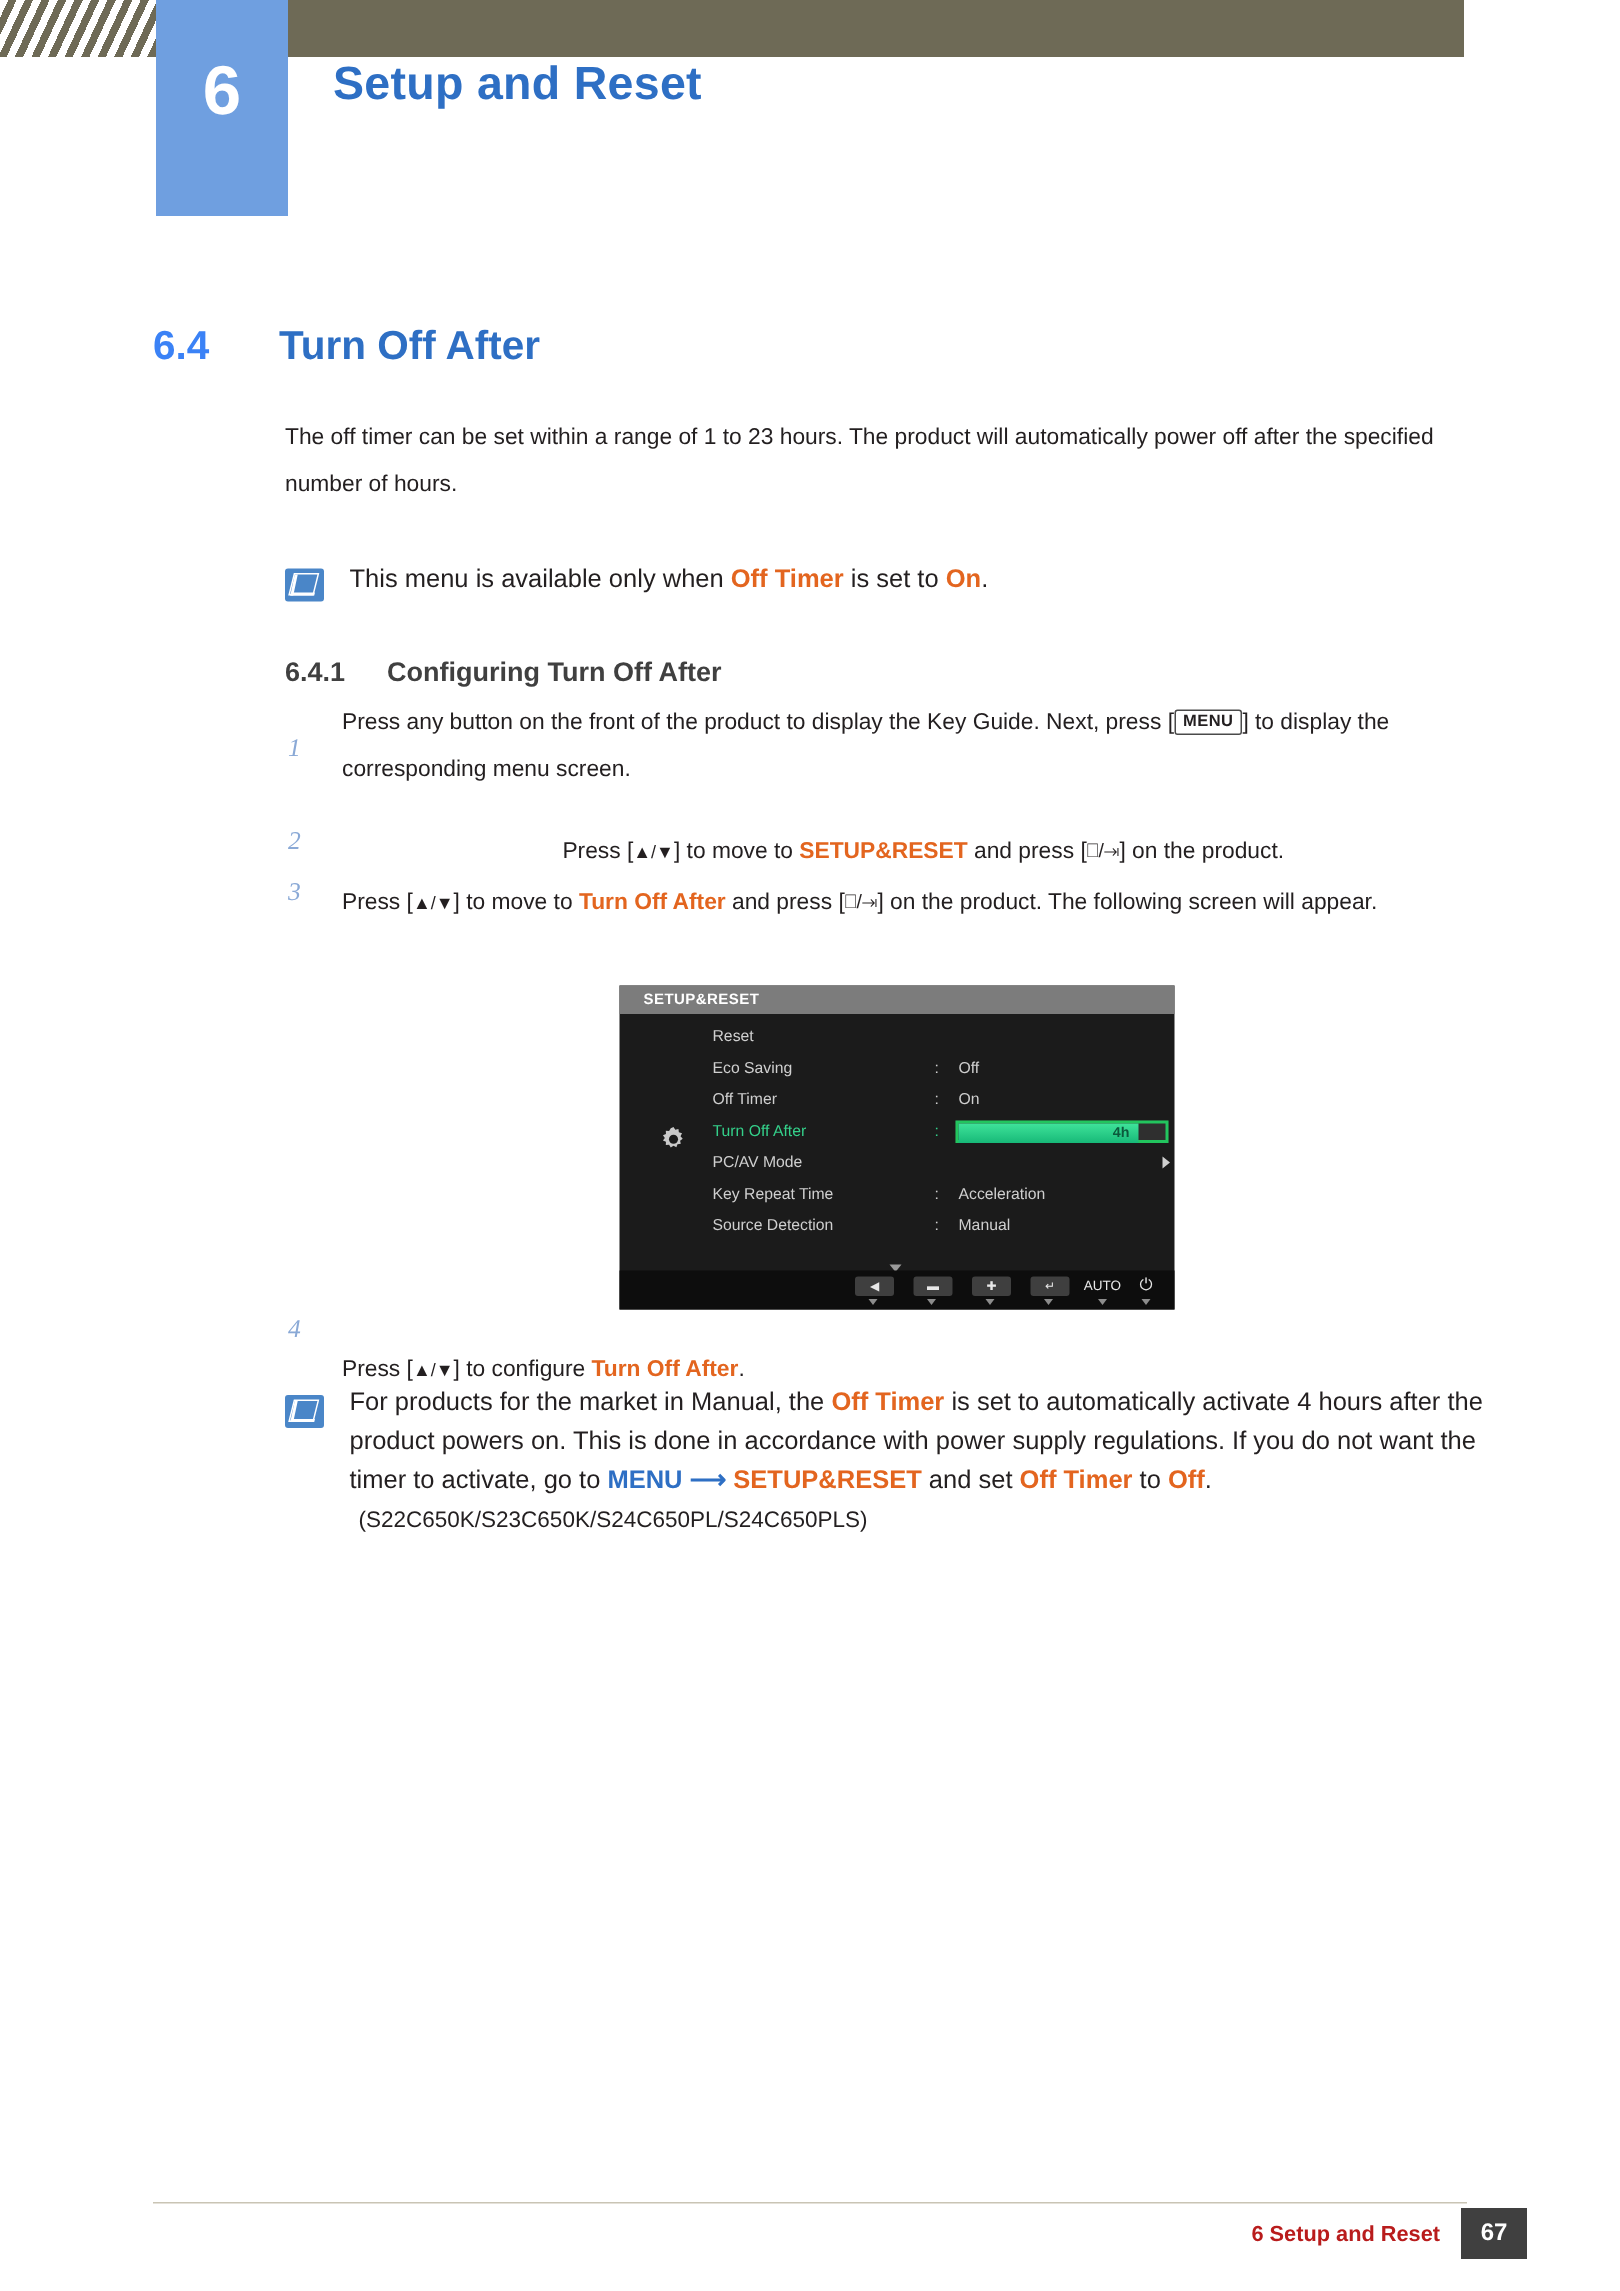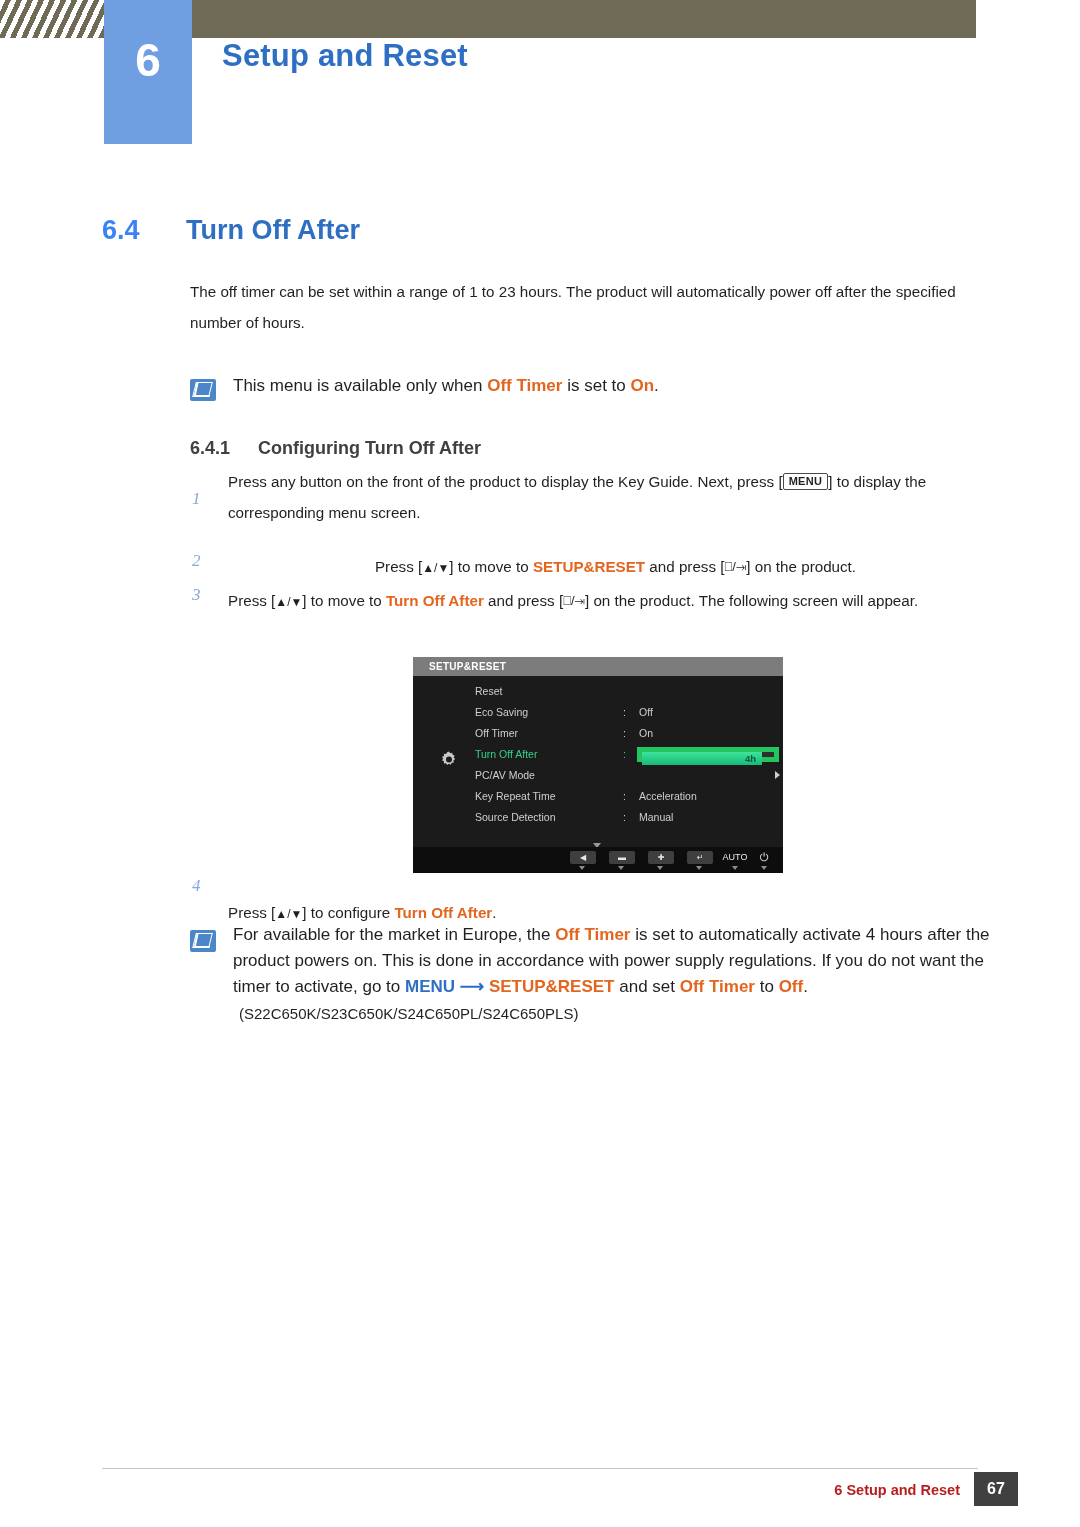--- a/index.html
+++ b/index.html
@@ -223,21 +223,21 @@
   .osd-row .label { position: absolute; left: 0; }
   .osd-row .colon { position: absolute; left: 148px; }
   .osd-row .value { position: absolute; left: 164px; }
   .osd-row.sel .label { color: #34d08a; }
   .osd-row.sel .colon { color: #34d08a; }
   .osd-bar-wrap {
     position: absolute;
     left: 162px; top: 3px;
     width: 142px; height: 15px;
     background: #2f2f2f;
-    border: 5px solid #22c55e;
+    border: 2px solid #22c55e;
     box-sizing: border-box;
   }
   .osd-bar-fill {
     position: absolute;
     left: 0; top: 0;
     width: 120px; height: 13px;
     background: linear-gradient(180deg,#3fe39a,#17b978);
   }
   .osd-bar-val {
     position: absolute;
@@ -441,21 +441,21 @@
 
 <div class="step-num s4n">4</div>
 <div class="step-text s4t">
   <span>Press [</span><span class="updown">▲/▼</span><span>] to configure </span><span class="orange">Turn Off After</span><span>.</span>
 </div>
 
 <div class="note-icon note2-icon">
     <span class="fold"></span>
   </div>
 <div class="note-text note2-text">
-  <span>For available for the market in Europe, the </span><span class="orange">Off Timer</span><span> is set to automatically activate 4 hours after the</span>
+  <span>For products for the market in Manual, the </span><span class="orange">Off Timer</span><span> is set to automatically activate 4 hours after the</span>
   <span>product powers on. This is done in accordance with power supply regulations. If you do not want the</span>
   <span>timer to activate, go to </span><span class="blue">MENU</span>&nbsp;<span class="blue">⟶</span>&nbsp;<span class="orange">SETUP&amp;RESET</span><span> and set </span><span class="orange">Off Timer</span><span> to </span><span class="orange">Off</span><span>.</span>
 </div>
 
 <div class="model-line">(S22C650K/S23C650K/S24C650PL/S24C650PLS)</div>
 
 <div class="footer-rule"></div>
 <div class="footer-text">6 Setup and Reset</div>
 <div class="footer-page">67</div>
 

